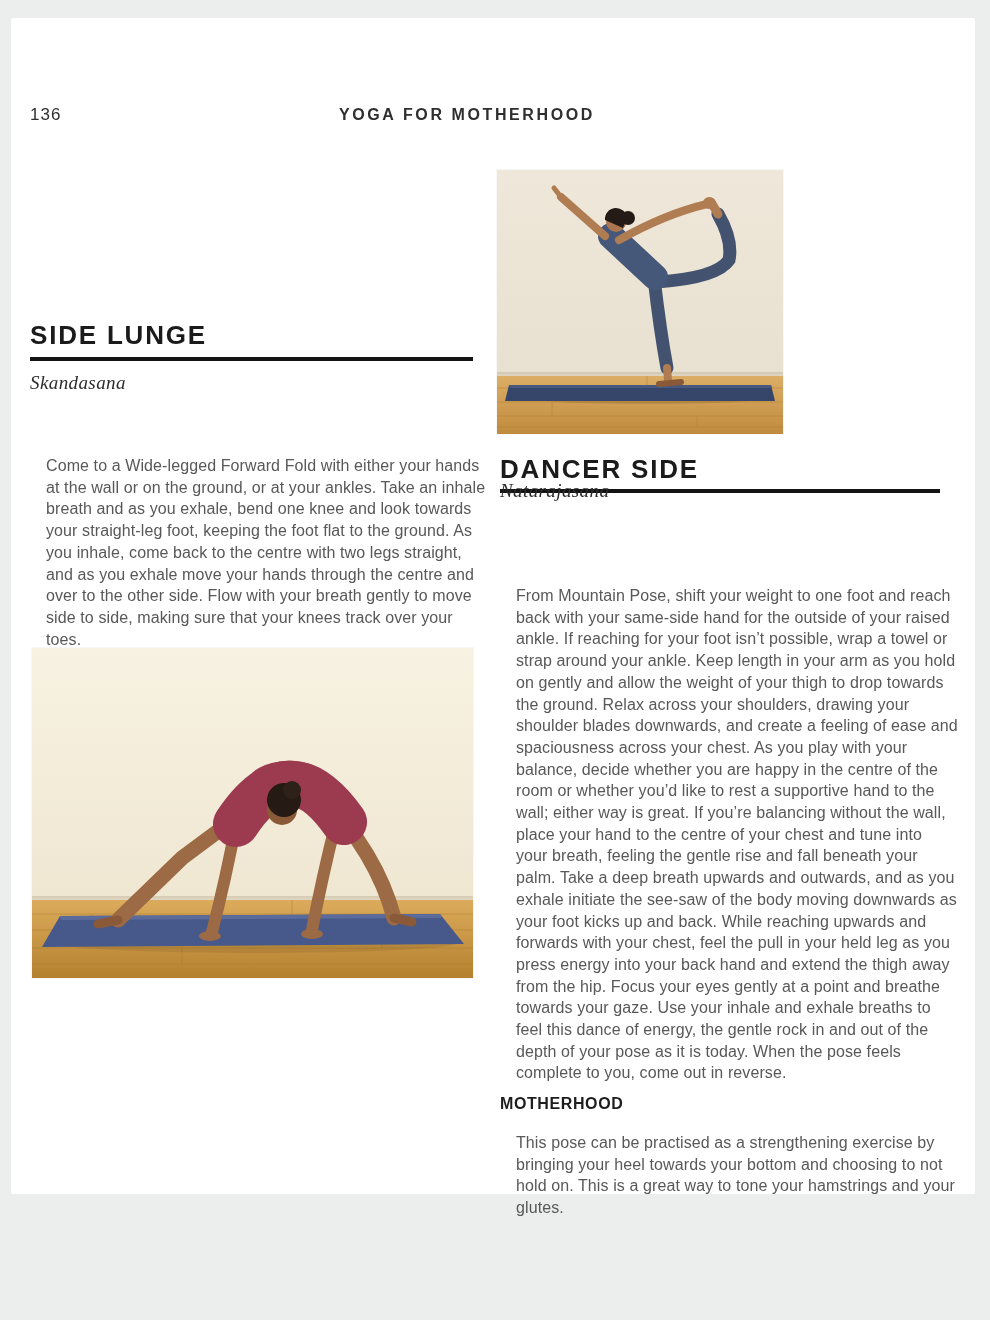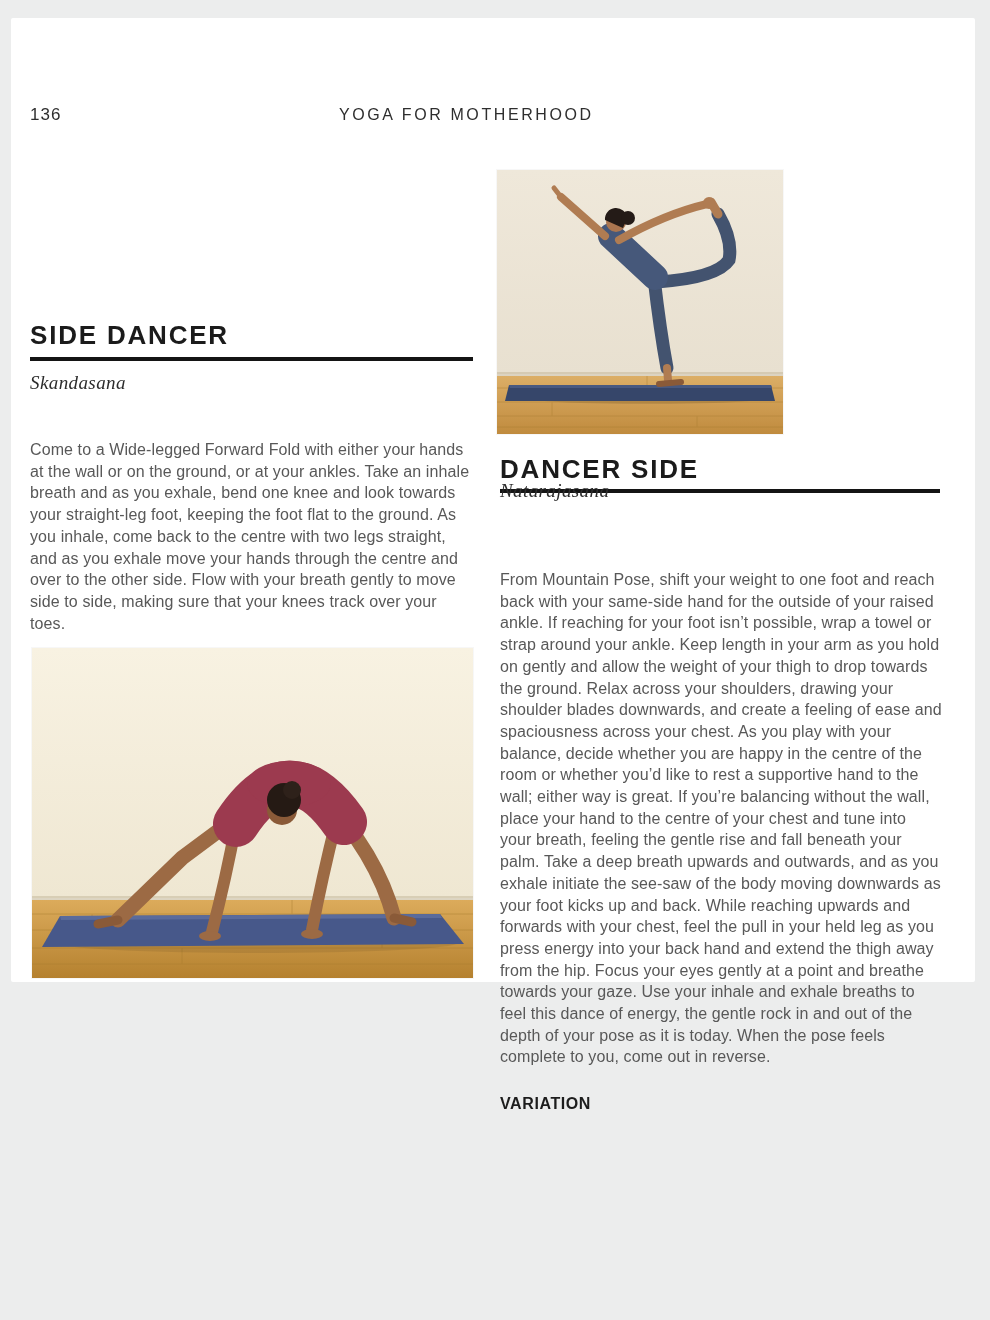--- a/index.html
+++ b/index.html
@@ -3,48 +3,48 @@
 <meta charset="utf-8">
 <style>
   html,body{margin:0;padding:0;}
   body{
     width:990px;height:1320px;overflow:hidden;
     background:#eceded;
     font-family:"Liberation Sans","DejaVu Sans",sans-serif;
   }
   .canvas{position:relative;width:990px;height:1320px;}
   .page{
-    position:absolute;left:11px;top:18px;width:964px;height:964px;
+    position:absolute;left:11px;top:18px;width:964px;height:1176px;
     background:#ffffff;border-radius:2px;
   }
   
   .page-num{
     position:absolute;left:19px;top:87px;
     font-size:17px;letter-spacing:1px;color:#2f2f2f;
   }
   .running-title{
     position:absolute;left:328px;top:88px;
-    font-size:16px;letter-spacing:2.6px;color:#2e2e2e;font-weight:400;
+    font-size:16px;letter-spacing:2.6px;color:#2e2e2e;font-weight:700;
   }
   
   .pose-title{
     position:absolute;margin:0;
     font-size:26px;font-weight:700;letter-spacing:1.8px;color:#1b1b1b;
     line-height:1;
   }
   .title-rule{
     position:absolute;height:4px;background:#141414;
   }
   .sanskrit{
     position:absolute;
     font-family:Liberation Serif, serif;
     font-style:italic;font-size:19px;color:#2c2c2c;letter-spacing:.4px;
   }
   .body-text{
-    position:absolute;margin:0;
+    position:absolute;margin:16px;
     font-size:16px;line-height:21.7px;color:#585858;letter-spacing:.1px;
   }
   .left-col-x{left:19px;width:445px;}
   .right-col-x{left:489px;width:442px;}
   .variation-heading{
     position:absolute;margin:0;
     font-size:16px;font-weight:700;letter-spacing:.6px;color:#1d1d1d;
   }
   figure{margin:0;padding:0;position:absolute;}
   figure svg{display:block;}
@@ -52,21 +52,21 @@
 </style>
 </head>
 <body>
 
 <div class="canvas">
   <div class="page">
 
     <span class="page-num">136</span>
     <span class="running-title">YOGA FOR MOTHERHOOD</span>
 
-    <h1 class="pose-title left-col-x" style="top:304px;">SIDE DANCER</h1>
+    <h1 class="pose-title left-col-x" style="top:304px;">SIDE LUNGE</h1>
     <div class="title-rule" style="left:19px;top:339px;width:443px;"></div>
     <div class="sanskrit" style="left:19px;top:354px;">Skandasana</div>
     <p class="body-text left-col-x" style="top:421px;">Come to a Wide-legged Forward Fold with either your hands at the wall or on the ground, or at your ankles. Take an inhale breath and as you exhale, bend one knee and look towards your straight-leg foot, keeping the foot flat to the ground. As you inhale, come back to the centre with two legs straight, and as you exhale move your hands through the centre and over to the other side. Flow with your breath gently to move side to side, making sure that your knees track over your toes.</p>
 
     <figure class="photo" style="left:21px;top:630px;width:441px;height:330px;">
       <svg width="441" height="330" viewBox="0 0 441 330">
         <defs>
           <linearGradient id="slWall" x1="0" y1="0" x2="0" y2="1">
             <stop offset="0" stop-color="#f8f2e2"></stop>
               <stop offset="1" stop-color="#efe7d2"></stop>
@@ -157,16 +157,17 @@
         <circle cx="131" cy="48" r="7" fill="#241b17"></circle>
         <circle cx="212" cy="33" r="6" fill="#b07c52"></circle>
       </svg>
     </figure>
 
     <h1 class="pose-title right-col-x" style="top:438px;">DANCER SIDE</h1>
     <div class="title-rule" style="left:489px;top:471px;width:440px;"></div>
     <div class="sanskrit" style="left:489px;top:462px;">Natarajasana</div>
     <p class="body-text right-col-x" style="top:551px;">From Mountain Pose, shift your weight to one foot and reach back with your same-side hand for the outside of your raised ankle. If reaching for your foot isn’t possible, wrap a towel or strap around your ankle. Keep length in your arm as you hold on gently and allow the weight of your thigh to drop towards the ground. Relax across your shoulders, drawing your shoulder blades downwards, and create a feeling of ease and spaciousness across your chest. As you play with your balance, decide whether you are happy in the centre of the room or whether you’d like to rest a supportive hand to the wall; either way is great. If you’re balancing without the wall, place your hand to the centre of your chest and tune into your breath, feeling the gentle rise and fall beneath your palm. Take a deep breath upwards and outwards, and as you exhale initiate the see-saw of the body moving downwards as your foot kicks up and back. While reaching upwards and forwards with your chest, feel the pull in your held leg as you press energy into your back hand and extend the thigh away from the hip. Focus your eyes gently at a point and breathe towards your gaze. Use your inhale and exhale breaths to feel this dance of energy, the gentle rock in and out of the depth of your pose as it is today. When the pose feels complete to you, come out in reverse.</p>
 
-    <h2 class="variation-heading right-col-x" style="top:1077px;">VARIATION</h2>
+    <h2 class="variation-heading right-col-x" style="top:1077px;">MOTHERHOOD</h2>
+    <p class="body-text right-col-x" style="top:1098px;">This pose can be practised as a strengthening exercise by bringing your heel towards your bottom and choosing to not hold on. This is a great way to tone your hamstrings and your glutes.</p>
 
   </div>
 </div>
 
 </body></html>

